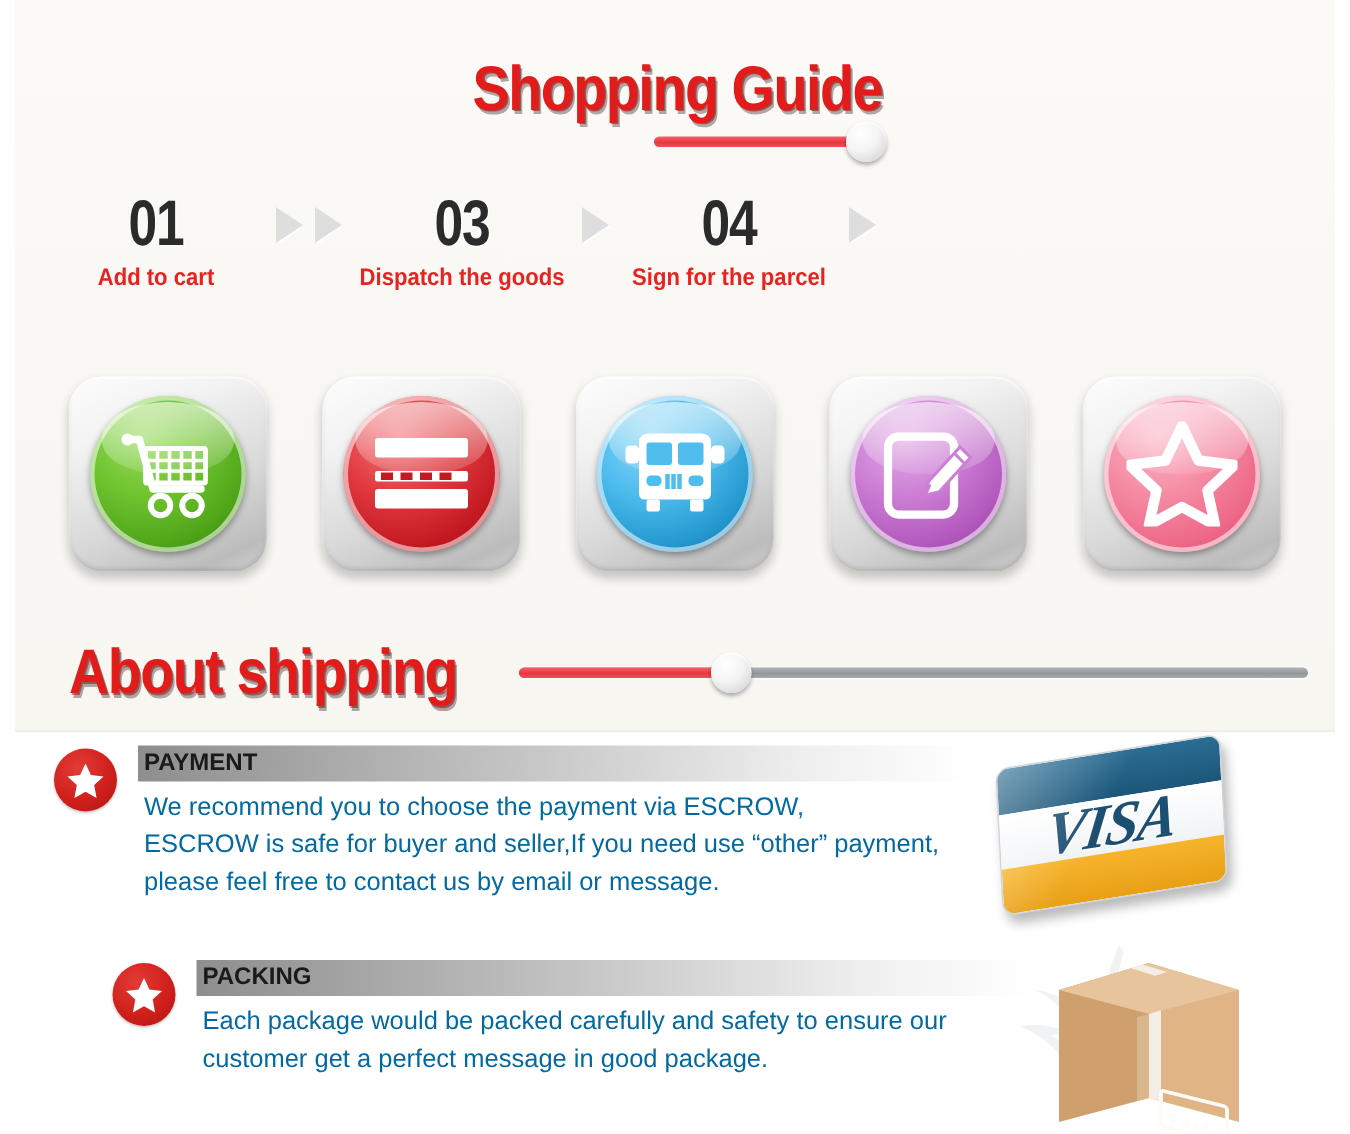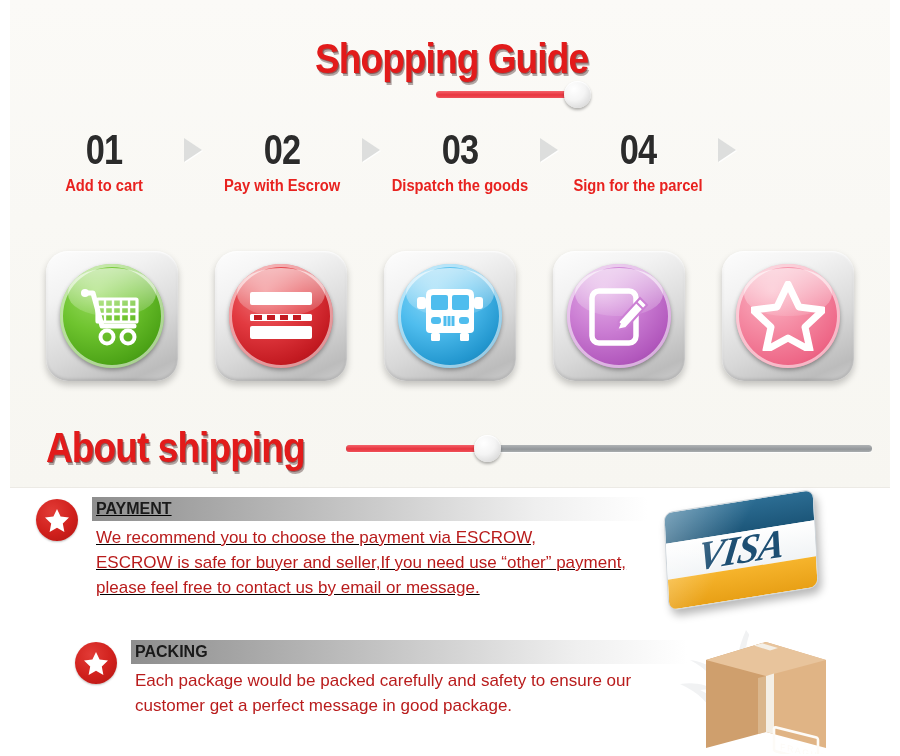--- a/index.html
+++ b/index.html
@@ -177,21 +177,21 @@
   .orb-purple { background: radial-gradient(circle at 35% 26%, #e3aee6 0%, #cc7fd4 38%, #b258bd 72%, #8c3796 100%); }
   .orb-pink   { background: radial-gradient(circle at 35% 26%, #fbb7c6 0%, #f58ca4 38%, #ee6787 72%, #d93f63 100%); }
 
   
   .info-row {
     position: absolute;
     left: 0; width: 900px;
     display: flex;
     align-items: flex-start;
   }
-  #row-payment { top: 497px; text-decoration: underline; }
+  #row-payment { top: 497px; }
   #row-packing { top: 640px; padding-left: 39px; }
 
   .star-badge {
     flex: 0 0 auto;
     width: 42px; height: 42px;
     margin-left: 36px; margin-top: 2px;
     border-radius: 50%;
     background: radial-gradient(circle at 38% 30%, #e23b36 0%, #d0201c 55%, #b01512 100%);
     display: flex; align-items: center; justify-content: center;
     box-shadow: 0 1px 2px rgba(0,0,0,0.25);
@@ -208,21 +208,21 @@
     font-size: 16px;
     line-height: 22px;
     color: #1a1a1a;
     padding: 1px 0 1px 4px;
     background: linear-gradient(90deg, #8e8e8e 0%, #a8a8a8 22%, #d0d0d0 55%, #efefef 80%, #ffffff 100%);
   }
   .info-text {
     font-family: "Liberation Sans", sans-serif;
     font-size: 17px;
     line-height: 25px;
-    color: #b91c1c;
+    color: #0369a1;
     margin-top: 4px;
     padding-left: 4px;
     white-space: pre-line;
   }
 
   
   .visa-wrap {
     position: absolute;
     left: 655px; top: 495px;
     width: 230px; height: 120px;
@@ -307,24 +307,20 @@
 <div class="steps">
 
   <div class="step">
     <div class="step-num">01</div>
     <div class="step-label">Add to cart</div>
   </div>
   <div class="arrow">
       <i></i>
     </div>
 
-  <div class="step">
-    <div class="step-num">02</div>
-    <div class="step-label">Pay with Escrow</div>
-  </div>
   <div class="arrow">
       <i></i>
     </div>
 
   <div class="step">
     <div class="step-num">03</div>
     <div class="step-label">Dispatch the goods</div>
   </div>
   <div class="arrow">
       <i></i>

